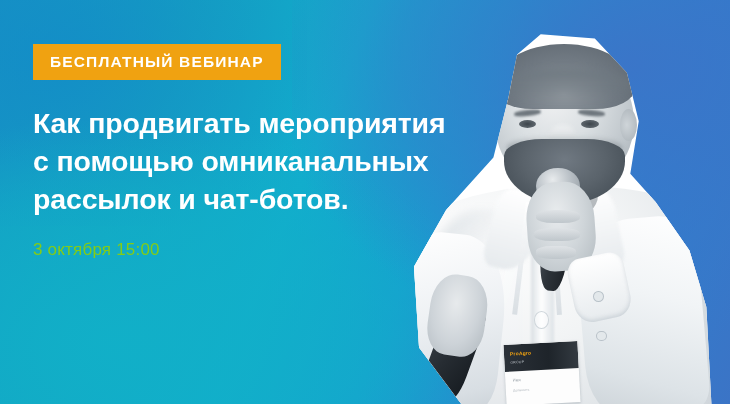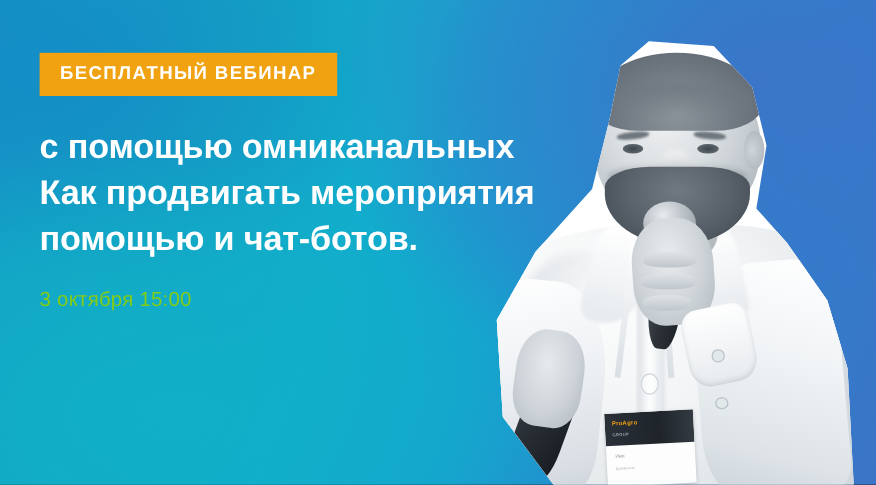--- a/index.html
+++ b/index.html
@@ -560,23 +560,23 @@
   <div class="bg-base"></div>
   <div class="bg-topleft"></div>
   <div class="bg-tealwash"></div>
   <div class="bg-bluewash"></div>
 
   <div class="content">
 
     <div class="badge">Бесплатный вебинар</div>
 
     <h1 class="headline">
+      <span class="ln">Как продвигать мероприятия</span>
       <span class="ln">с помощью омниканальных</span>
-      <span class="ln">Как продвигать мероприятия</span>
-      <span class="ln">помощью и чат-ботов.</span>
+      <span class="ln">рассылок и чат-ботов.</span>
     </h1>
 
     <div class="datetime">3 октября 15:00</div>
   </div>
 
   <div class="speaker">
 
     <div class="halo"></div>
 
     <div class="photo">

